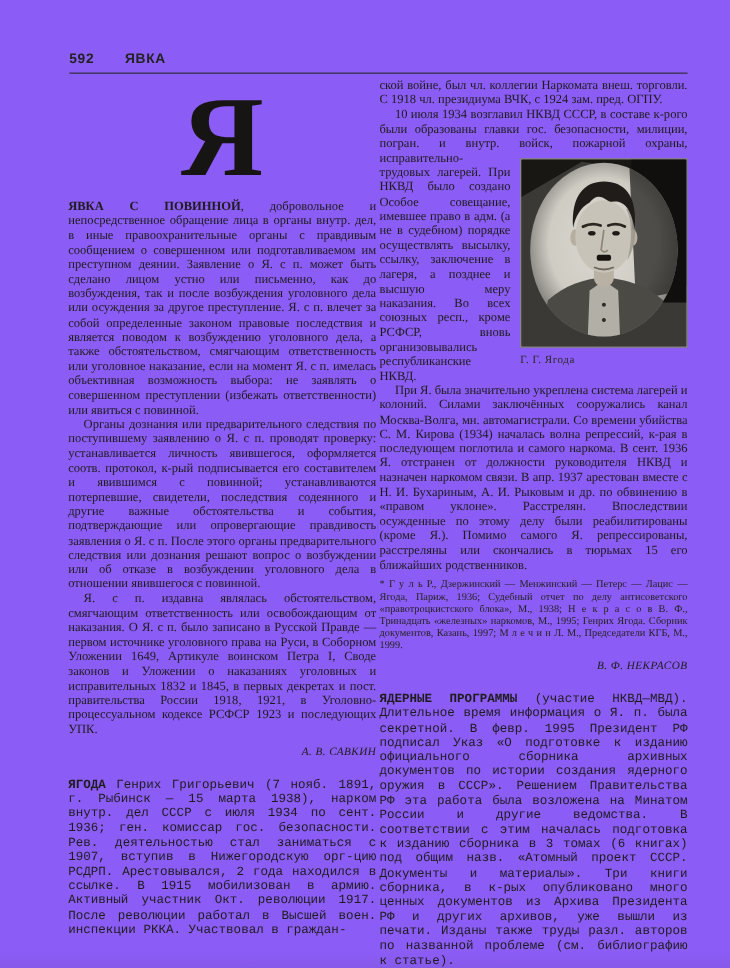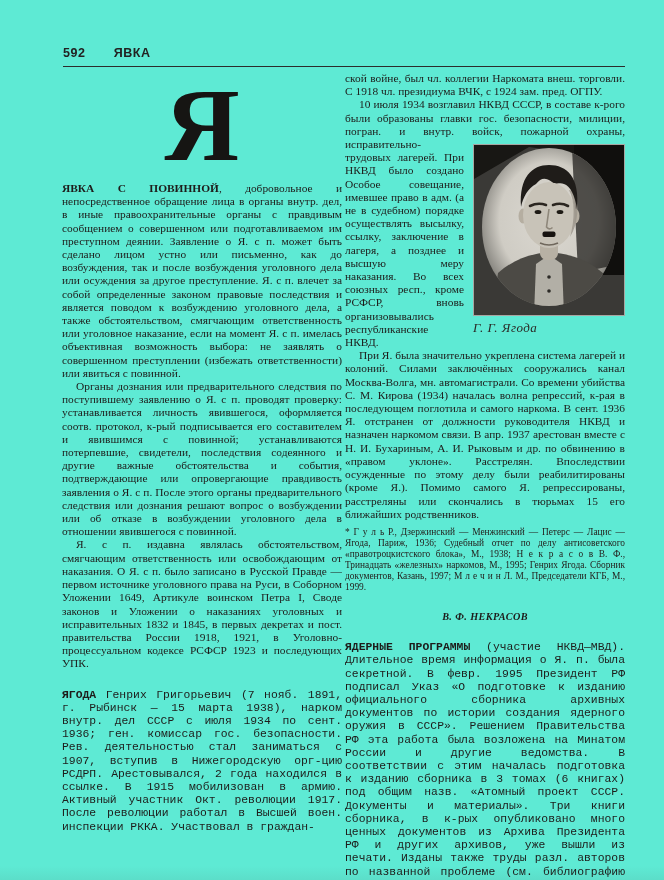--- a/index.html
+++ b/index.html
@@ -4,21 +4,21 @@
 <style>
   html,body { margin:0; padding:0; }
   body {
     width:664px; height:880px;
     background:#f2f2ef;
     font-family:"Liberation Serif", serif;
   }
   .page {
     position:relative;
     width:664px; height:880px;
-    background:#5eead4;
+    background:#8b5cf6;
     color:#1d1c1a;
     overflow:hidden;
   }
   
   .header {
     position:absolute; left:63px; top:46px; width:562px;
     font-family:"Liberation Sans", sans-serif;
     font-weight:bold; font-size:12.5px; letter-spacing:0.6px;
     color:#222;
   }
@@ -38,22 +38,22 @@
   .col-right { left:345px; }
   p { margin:0; }
   p.ind { text-indent:14px; }
   .term { font-weight:bold; }
   .it   { }
   .footnote {
     font-size:9.4px; line-height:11px;
     margin-top:6px; text-align:justify; color:#24231f;
   }
   .signature {
-    font-size:10.2px; font-style:italic; font-weight:bold;
-    text-align:center; margin-top:17px; letter-spacing:0.4px;
+    font-size:10.2px; font-style:italic; font-weight:normal;
+    text-align:right; margin-top:6px; letter-spacing:0.4px;
   }
   .article-gap { margin-top:18px;font-family:Liberation Mono, monospace; }
   
   .dropcap {
     height:90px; margin:2px 0 18px;
     display:flex; align-items:flex-end; justify-content:center;
   }
   .dropcap span {
     font-family:"Liberation Serif", serif;
     font-weight:bold; font-size:104px; line-height:78px;
@@ -66,21 +66,21 @@
     width:152px; margin:0 0 6px 9px;
   }
   .photo-box {
     width:150px; height:170px;
     border:1px solid #a8a6a2;
     background:#2b2a28;
     box-sizing:content-box;
   }
   .photo-box svg { display:block; }
   .photo-caption {
-    font-size:13px; font-style:italic;
+    font-size:10px; 
     margin-top:5px; letter-spacing:0.5px; text-align:left;
     color:#2a2925;
   }
   .bottom-shade {
     position:absolute; left:0; bottom:0; width:100%; height:14px;
     background:linear-gradient(to top, rgba(60,60,55,0.07), rgba(0,0,0,0));
     pointer-events:none;
   }
 </style>
 </head>
@@ -96,20 +96,21 @@
   <div class="col col-left">
 
     <div class="dropcap">
       <span>Я</span>
     </div>
 
     <div class="article">
       <p><span class="term">ЯВКА С ПОВИННОЙ</span><span>, добровольное и непосредственное обращение лица в органы внутр. дел, в иные правоохранительные органы с правдивым сообщением о совершенном или подготавливаемом им преступном деянии. Заявление о Я. с п. может быть сделано лицом устно или письменно, как до возбуждения, так и после возбуждения уголовного дела или осуждения за другое преступление. Я. с п. влечет за собой определенные законом правовые последствия и является поводом к возбуждению уголовного дела, а также обстоятельством, смягчающим ответственность или уголовное наказание, если на момент Я. с п. имелась объективная возможность выбора: не заявлять о совершенном преступлении (избежать ответственности) или явиться с повинной.</span></p>
       <p class="ind"><span>Органы </span><span class="it">дознания</span><span> или </span><span class="it">предварительного следствия</span><span> по поступившему заявлению о Я. с п. проводят проверку: устанавливается личность явившегося, оформляется соотв. протокол, к-рый подписывается его составителем и явившимся с повинной; устанавливаются потерпевшие, свидетели, последствия содеянного и другие важные обстоятельства и события, подтверждающие или опровергающие правдивость заявления о Я. с п. После этого органы предварительного следствия или дознания решают вопрос о возбуждении или об отказе в возбуждении уголовного дела в отношении явившегося с повинной.</span></p>
       <p class="ind">Я. с п. издавна являлась обстоятельством, смягчающим ответственность или освобождающим от наказания. О Я. с п. было записано в Русской Правде — первом источнике уголовного права на Руси, в Соборном Уложении 1649, Артикуле воинском Петра I, Своде законов и Уложении о наказаниях уголовных и исправительных 1832 и 1845, в первых декретах и пост. правительства России 1918, 1921, в Уголовно-процессуальном кодексе РСФСР 1923 и последующих УПК.</p>
+      <p class="signature">А. В. САВКИН</p>
     </div>
 
     <div class="article article-gap">
       <p><span class="term">ЯГОДА</span><span> Генрих Григорьевич (7 нояб. 1891, г. Рыбинск — 15 марта 1938), нарком внутр. дел СССР с июля 1934 по сент. 1936; ген. комиссар гос. безопасности. Рев. деятельностью стал заниматься с 1907, вступив в Нижегородскую орг-цию РСДРП. Арестовывался, 2 года находился в ссылке. В 1915 мобилизован в армию. Активный участник Окт. революции 1917. После революции работал в Высшей воен. инспекции РККА. Участвовал в граждан-</span></p>
     </div>
   </div>
 
   <div class="col col-right">
 
     <div class="float-spacer"></div>

